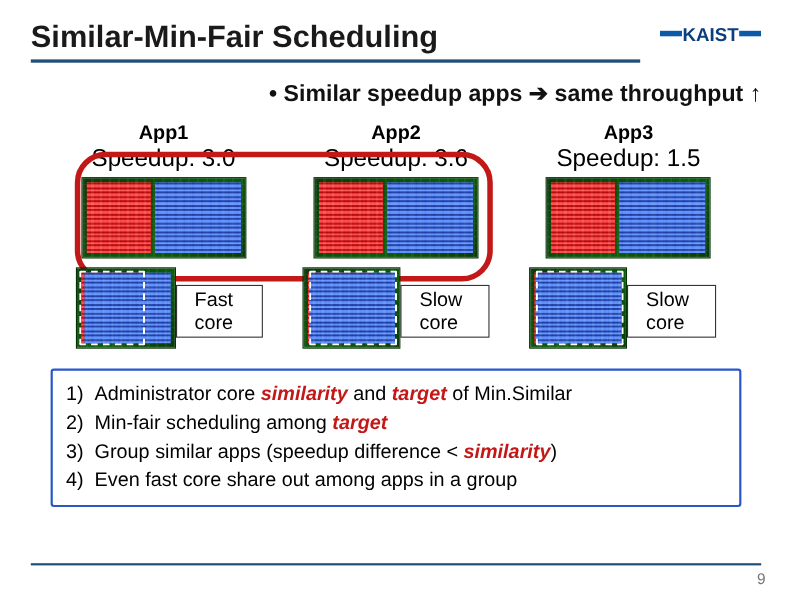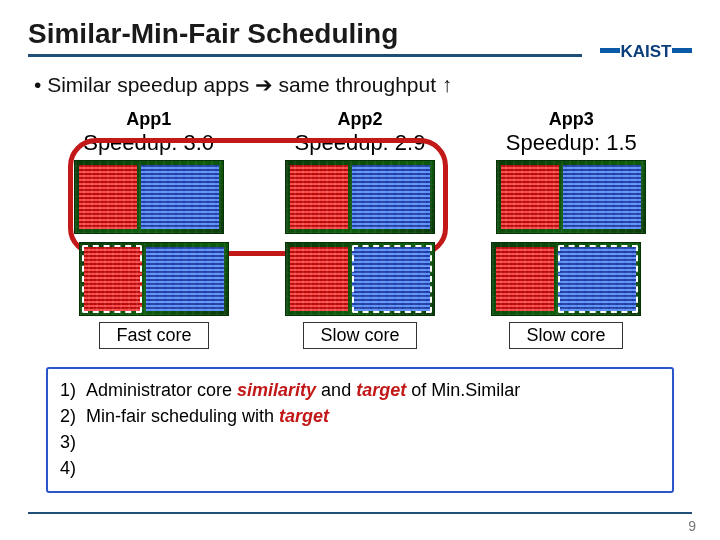--- a/index.html
+++ b/index.html
@@ -15,26 +15,27 @@
   .title-row { display: flex; align-items: flex-start; justify-content: space-between; }
   .title {
     font-size: 28px;
     font-weight: 700;
     color: #1a1a1a;
     border-bottom: 3px solid #1f4e79;
     padding-bottom: 4px;
     margin-bottom: 14px;
     flex: 1;
   }
-  .logo { margin-left: 18px; margin-top: 20px; }
+  .logo { margin-left: 18px; margin-top: 0; }
   .bullet {
     font-size: 21px;
-    font-weight: 400;
+    font-weight: 700;
     color: #111;
     margin: 2px 0 12px 6px;
+    text-align: right;
   }
   .apps-row {
     display: flex;
     justify-content: space-around;
     gap: 30px;
     padding: 0 30px;
     margin-bottom: 8px;
     position: relative;
   }
   .app-col { display: flex; flex-direction: column; align-items: center; width: 170px; }
@@ -91,21 +92,21 @@
     height: 118px;
     pointer-events: none;
   }
   .cores-row {
     display: flex;
     justify-content: space-around;
     gap: 14px;
     padding: 0 30px;
     margin-top: 4px;
   }
-  .core-col { display: flex; flex-direction: column; align-items: center; width: 170px; }
+  .core-col { display: flex; flex-direction: row; align-items: center; width: 170px; }
   .core-label {
     margin-top: 6px;
     font-size: 18px;
     font-weight: 400;
     border: 1px solid #333;
     padding: 2px 16px;
     background: #fff;
   }
   .steps-box {
     margin: 18px 18px 0 18px;
@@ -156,21 +157,21 @@
       <div class="app-title">App1</div>
       <div class="app-sub">Speedup: 3.0</div>
       <div class="chip">
         <div class="core-a core-fast"></div>
         <div class="core-b core-slow"></div>
         <div class="grid-overlay"></div>
       </div>
     </div>
     <div class="app-col">
       <div class="app-title">App2</div>
-      <div class="app-sub">Speedup: 2.9</div>
+      <div class="app-sub">Speedup: 3.6</div>
       <div class="chip">
         <div class="core-a core-fast"></div>
         <div class="core-b core-slow"></div>
         <div class="grid-overlay"></div>
       </div>
     </div>
     <div class="app-col">
       <div class="app-title">App3</div>
       <div class="app-sub">Speedup: 1.5</div>
       <div class="chip">
@@ -216,27 +217,31 @@
   <div class="steps-box">
     <div class="step">
       <span class="num">1)</span>
       <span>
         <span>Administrator core </span><span class="em">similarity</span><span> and </span><span class="em">target</span><span> of Min.Similar</span>
       </span>
     </div>
     <div class="step">
       <span class="num">2)</span>
       <span>
-        <span>Min-fair scheduling with </span><span class="em">target</span>
+        <span>Min-fair scheduling among </span><span class="em">target</span>
       </span>
     </div>
     <div class="step">
       <span class="num">3)</span>
+      <span>
+        <span>Group similar apps (speedup difference &lt; </span><span class="em">similarity</span><span>)</span>
+      </span>
     </div>
     <div class="step">
       <span class="num">4)</span>
+      <span>Even fast core share out among apps in a group</span>
     </div>
   </div>
 
 </div>
 
 <div class="footer-line"></div>
 <div class="page-num">9</div>
 
 </body></html>

